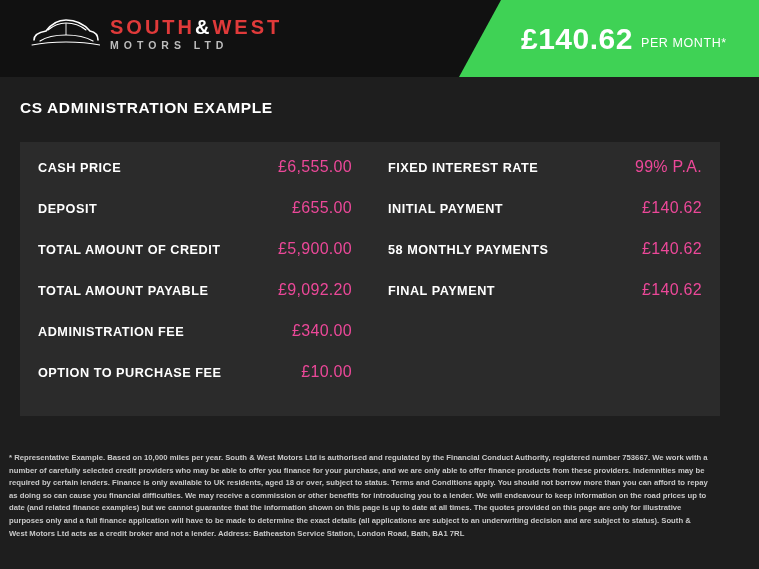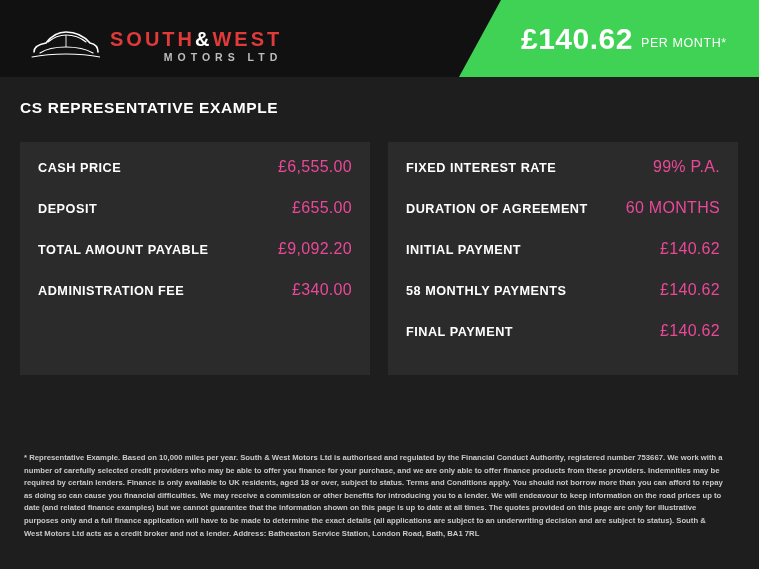--- a/index.html
+++ b/index.html
@@ -21,21 +21,21 @@
   .header {
     position: relative;
     width: 759px;
     height: 77px;
     background: #111111;
     overflow: hidden;
   }
   .logo-wrap {
     position: absolute;
     left: 30px;
-    top: 24px;
+    top: 12px;
     display: flex;
     align-items: center;
   }
   .car-mark {
     width: 70px;
     height: 42px;
     margin-right: 10px;
     position: relative;
   }
   .logo-text {
@@ -52,21 +52,21 @@
     line-height: 22px;
     white-space: nowrap;
   }
   .logo-line1 .amp { color: #ffffff; }
   .logo-line2 {
     font-size: 10.5px;
     font-weight: bold;
     letter-spacing: 5px;
     color: #bdbdbd;
     line-height: 14px;
-    text-align: right;
+    text-align: left;
     white-space: nowrap;
   }
 
   .price-banner {
     position: absolute;
     right: 0;
     top: 0;
     width: 300px;
     height: 77px;
     background: #3fd255;
@@ -103,21 +103,20 @@
     letter-spacing: 0.6px;
   }
 
   
   .panels {
     position: absolute;
     left: 20px;
     top: 142px;
     width: 719px;
     display: flex;
-    gap: 18px;
   }
   .panel {
     width: 350px;
     background: #2b2b2b;
     padding: 16px 18px 12px 18px;
   }
   .row {
     display: flex;
     align-items: baseline;
     justify-content: space-between;
@@ -132,21 +131,21 @@
   .row-value {
     font-size: 16px;
     color: #ec4899;
     letter-spacing: 0.3px;
     font-weight: normal;
   }
 
   
   .disclaimer {
     position: absolute;
-    left: 24px;
+    left: 9px;
     top: 452px;
     width: 700px;
     font-size: 7.7px;
     line-height: 12.6px;
     color: #c9c9c9;
     font-weight: bold;
     text-align: left;
   }
 </style>
 </head>
@@ -173,53 +172,57 @@
         <div class="logo-line2">MOTORS LTD</div>
       </div>
     </div>
 
     <div class="price-banner">
       <span class="price-amount">£140.62</span>
       <span class="price-suffix">PER MONTH*</span>
     </div>
   </div>
 
-  <div class="section-title">CS REPRESENTATIVE EXAMPLE</div>
+  <div class="section-title">CS ADMINISTRATION EXAMPLE</div>
 
   <div class="panels">
 
     <div class="panel">
       <div class="row">
         <span class="row-label">CASH PRICE</span>
         <span class="row-value">£6,555.00</span>
       </div>
       <div class="row">
         <span class="row-label">DEPOSIT</span>
         <span class="row-value">£655.00</span>
       </div>
       <div class="row">
+        <span class="row-label">TOTAL AMOUNT OF CREDIT</span>
+        <span class="row-value">£5,900.00</span>
+      </div>
+      <div class="row">
         <span class="row-label">TOTAL AMOUNT PAYABLE</span>
         <span class="row-value">£9,092.20</span>
       </div>
       <div class="row">
         <span class="row-label">ADMINISTRATION FEE</span>
         <span class="row-value">£340.00</span>
       </div>
+      <div class="row">
+        <span class="row-label">OPTION TO PURCHASE FEE</span>
+        <span class="row-value">£10.00</span>
+      </div>
     </div>
 
     <div class="panel">
       <div class="row">
         <span class="row-label">FIXED INTEREST RATE</span>
         <span class="row-value">99% P.A.</span>
       </div>
       <div class="row">
-        <span class="row-label">DURATION OF AGREEMENT</span>
-        <span class="row-value">60 MONTHS</span>
-      </div>
-      <div class="row">
         <span class="row-label">INITIAL PAYMENT</span>
         <span class="row-value">£140.62</span>
       </div>
       <div class="row">
         <span class="row-label">58 MONTHLY PAYMENTS</span>
         <span class="row-value">£140.62</span>
       </div>
       <div class="row">
         <span class="row-label">FINAL PAYMENT</span>
         <span class="row-value">£140.62</span>

